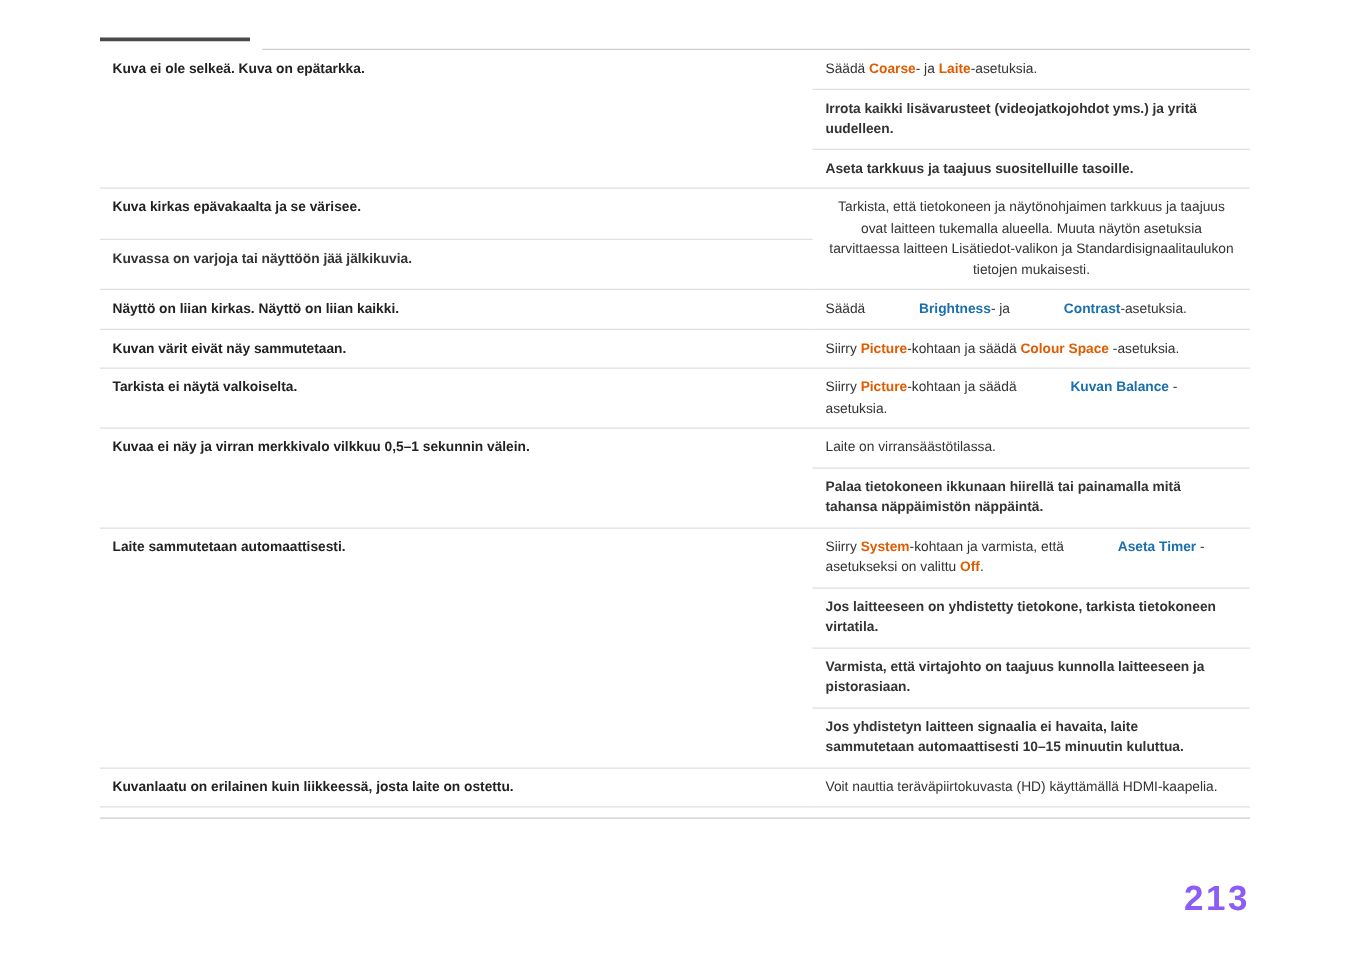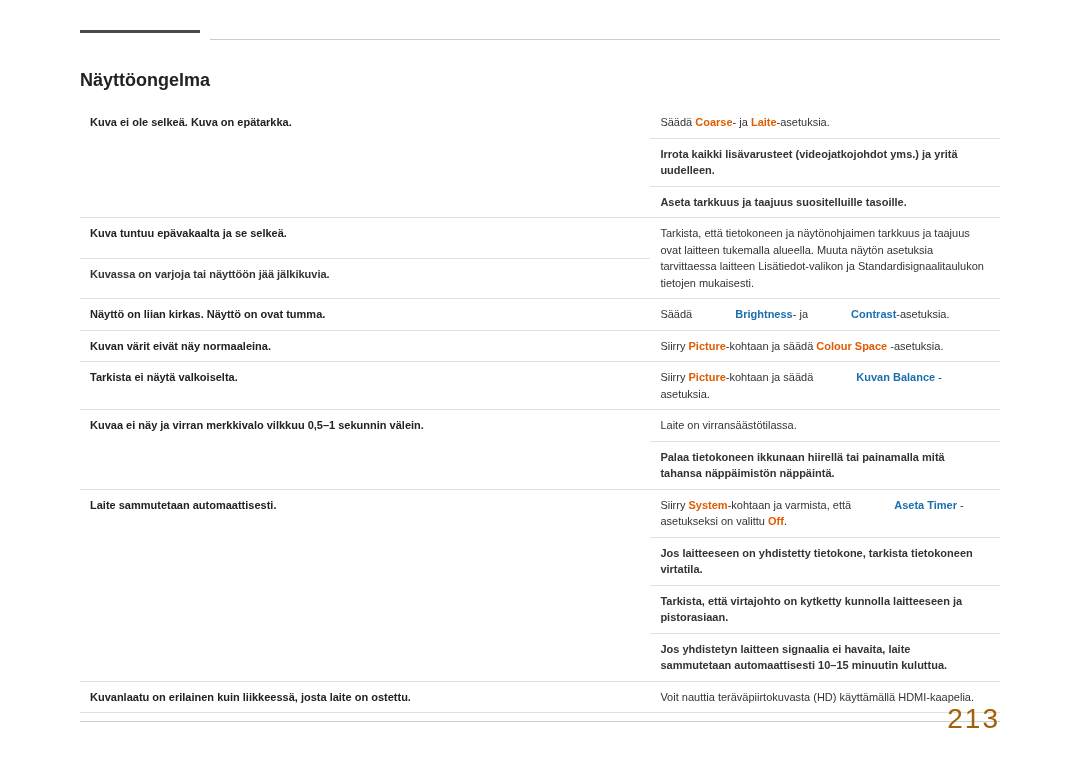--- a/index.html
+++ b/index.html
@@ -89,59 +89,58 @@
       color: #1a6faf;
       font-weight: bold;
       margin-left: 40px;
     }
 
     .page-number {
       position: absolute;
       bottom: 28px;
       right: 80px;
       font-size: 28px;
-      color: #a16207;
-      font-weight: normal;
+      color: #8b5cf6;
+      font-weight: bold;
       letter-spacing: 2px;
     }
   </style>
 </head>
 <body>
 
 <div class="page-container">
   <div class="top-accent-line"></div>
   <div class="top-horizontal-line"></div>
 
-  <h1 class="page-title">Näyttöongelma</h1>
 
   <table class="main-table">
     <tbody id="table-body">
     <tr>
           <td rowspan="3">Kuva ei ole selkeä. Kuva on epätarkka.</td>
           <td><span>Säädä <span class="highlight-orange">Coarse</span>- ja <span class="highlight-orange">Laite</span>-asetuksia.</span></td>
         </tr>
         <tr>
           <td><span>Irrota kaikki lisävarusteet (videojatkojohdot yms.) ja yritä uudelleen.</span></td>
         </tr>
         <tr>
           <td><span>Aseta tarkkuus ja taajuus suositelluille tasoille.</span></td>
         </tr>
         <tr>
-          <td>Kuva tuntuu epävakaalta ja se selkeä.</td>
-          <td rowspan="2" style="vertical-align: top;"><span>Tarkista, että tietokoneen ja näytönohjaimen tarkkuus ja taajuus ovat laitteen tukemalla alueella. Muuta näytön asetuksia tarvittaessa laitteen Lisätiedot-valikon ja Standardisignaalitaulukon tietojen mukaisesti.</span></td>
+          <td>Kuva kirkas epävakaalta ja se värisee.</td>
+          <td rowspan="2" style="vertical-align: top; text-align: center;"><span>Tarkista, että tietokoneen ja näytönohjaimen tarkkuus ja taajuus ovat laitteen tukemalla alueella. Muuta näytön asetuksia tarvittaessa laitteen Lisätiedot-valikon ja Standardisignaalitaulukon tietojen mukaisesti.</span></td>
         </tr>
         <tr>
           <td>Kuvassa on varjoja tai näyttöön jää jälkikuvia.</td>
         </tr>
         <tr>
-          <td>Näyttö on liian kirkas. Näyttö on ovat tumma.</td>
+          <td>Näyttö on liian kirkas. Näyttö on liian kaikki.</td>
           <td><span>Säädä <span class="highlight-blue">Brightness</span>- ja <span class="highlight-blue">Contrast</span>-asetuksia.</span></td>
         </tr>
         <tr>
-          <td>Kuvan värit eivät näy normaaleina.</td>
+          <td>Kuvan värit eivät näy sammutetaan.</td>
           <td><span>Siirry <span class="highlight-orange">Picture</span>-kohtaan ja säädä <span class="highlight-orange">Colour Space</span> -asetuksia.</span></td>
         </tr>
         <tr>
           <td>Tarkista ei näytä valkoiselta.</td>
           <td><span>Siirry <span class="highlight-orange">Picture</span>-kohtaan ja säädä <span class="highlight-blue">Kuvan Balance</span> -asetuksia.</span></td>
         </tr>
         <tr>
           <td rowspan="2" style="vertical-align: top;">Kuvaa ei näy ja virran merkkivalo vilkkuu 0,5–1 sekunnin välein.</td>
           <td><span>Laite on virransäästötilassa.</span></td>
         </tr>
@@ -149,21 +148,21 @@
           <td><span>Palaa tietokoneen ikkunaan hiirellä tai painamalla mitä tahansa näppäimistön näppäintä.</span></td>
         </tr>
         <tr>
           <td rowspan="4" style="vertical-align: top;">Laite sammutetaan automaattisesti.</td>
           <td><span>Siirry <span class="highlight-orange">System</span>-kohtaan ja varmista, että <span class="highlight-blue">Aseta Timer</span> -asetukseksi on valittu <span class="highlight-orange">Off</span>.</span></td>
         </tr>
         <tr>
           <td><span>Jos laitteeseen on yhdistetty tietokone, tarkista tietokoneen virtatila.</span></td>
         </tr>
         <tr>
-          <td><span>Tarkista, että virtajohto on kytketty kunnolla laitteeseen ja pistorasiaan.</span></td>
+          <td><span>Varmista, että virtajohto on taajuus kunnolla laitteeseen ja pistorasiaan.</span></td>
         </tr>
         <tr>
           <td><span>Jos yhdistetyn laitteen signaalia ei havaita, laite sammutetaan automaattisesti 10–15 minuutin kuluttua.</span></td>
         </tr>
         <tr>
           <td>Kuvanlaatu on erilainen kuin liikkeessä, josta laite on ostettu.</td>
           <td><span>Voit nauttia teräväpiirtokuvasta (HD) käyttämällä HDMI-kaapelia.</span></td>
         </tr>
         <tr>
           <td colspan="2" style="padding: 4px; border-bottom: 1px solid rgb(204, 204, 204);"></td>

